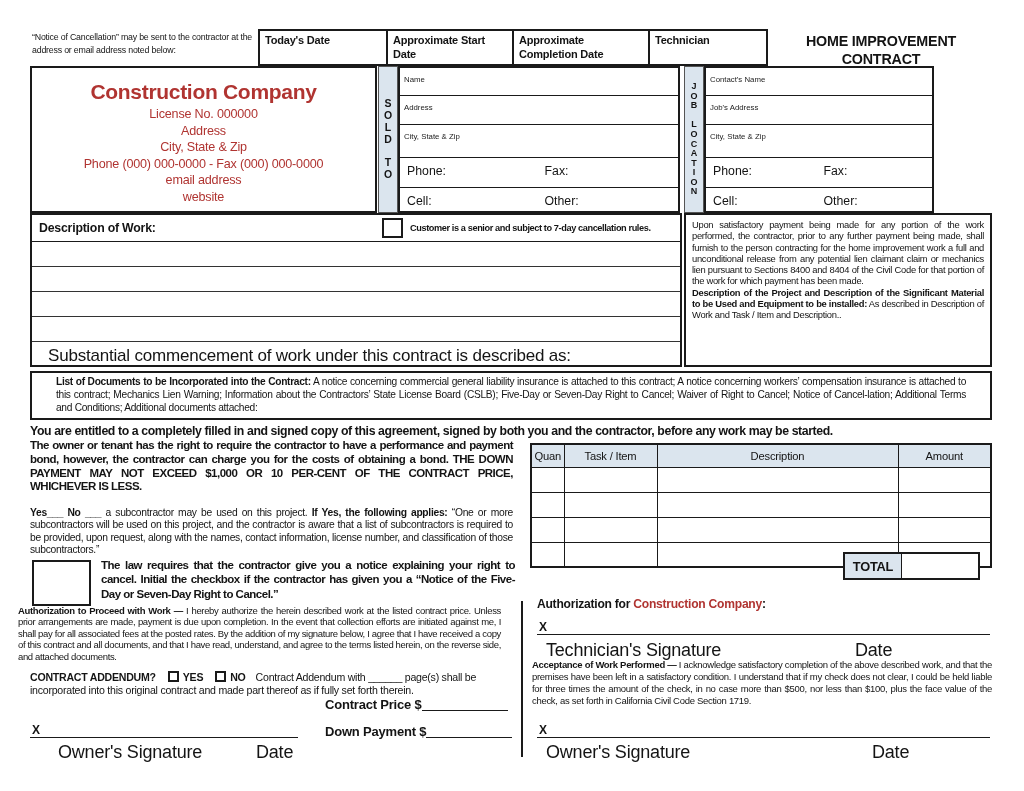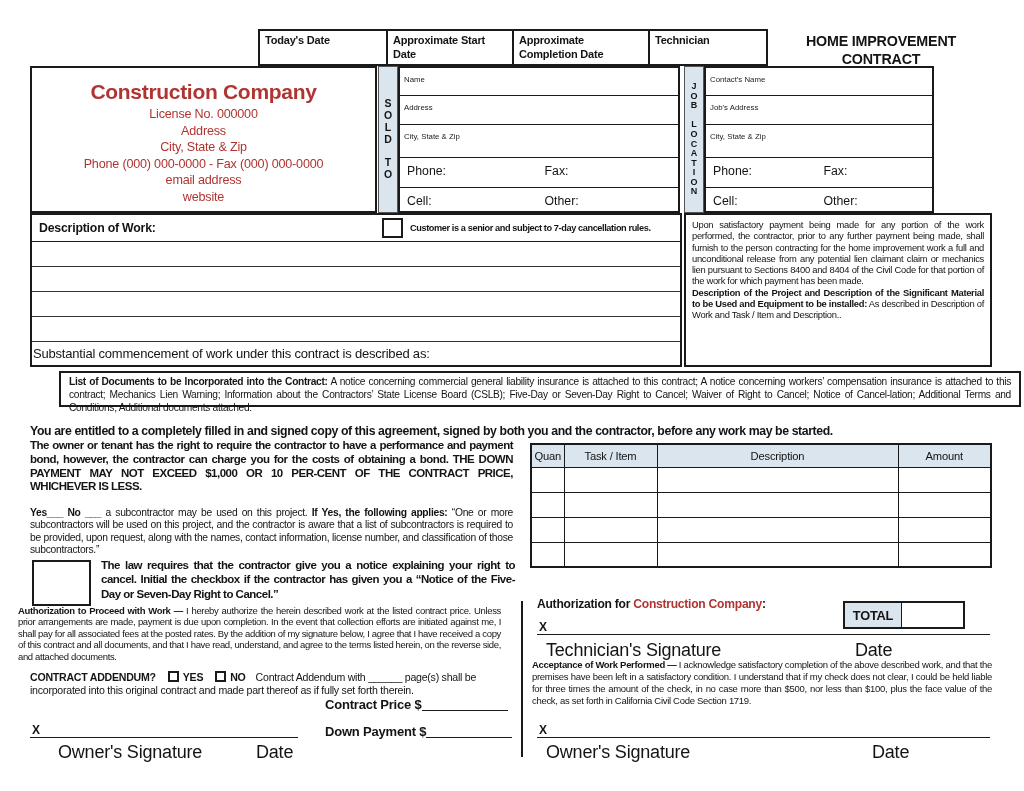--- a/index.html
+++ b/index.html
@@ -35,25 +35,25 @@
   .phone-row { font-size: 12.3px; padding: 6px 0 0 7px; }
   .pf-r { position: absolute; left: 52%; top: 6px; }
 
   
   .desc-box { left: 30px; top: 213px; width: 652px; height: 154px; border: 2px solid #1a1a1a; }
   .desc-header { position: relative; height: 27px; border-bottom: 1px solid #1a1a1a; overflow: hidden; }
   .desc-title { position: absolute; left: 7px; top: 6px; font-weight: bold; font-size: 12.3px; letter-spacing: -0.2px; }
   .senior-cb { position: absolute; left: 350px; top: 3px; width: 21px; height: 20px; border: 2px solid #1a1a1a; background: #fff; }
   .senior-text { position: absolute; left: 378px; top: 8px; font-weight: bold; font-size: 9.2px; letter-spacing: -0.4px; white-space: nowrap; }
   .desc-line { height: 25px; border-bottom: 1px solid #333; }
-  .substantial { padding: 4px 0 0 1px; font-size: 13px; letter-spacing: -0.2px; }
+  .substantial { padding: 4px 0 0 16px; font-size: 17px; letter-spacing: -0.2px; }
 
   .upon-box { left: 684px; top: 213px; width: 308px; height: 154px; border: 2px solid #1a1a1a; padding: 4px 6px; font-size: 9.4px; line-height: 1.2; text-align: justify; letter-spacing: -0.3px; }
 
-  .docs-box { left: 30px; top: 371px; width: 962px; height: 36px; border: 2px solid #1a1a1a; padding: 3px 8px; font-size: 10.2px; line-height: 1.27; letter-spacing: -0.3px; text-align: justify; margin-left: 29px; }
+  .docs-box { left: 30px; top: 371px; width: 962px; height: 49px; border: 2px solid #1a1a1a; padding: 3px 24px; font-size: 10.2px; line-height: 1.27; letter-spacing: -0.3px; text-align: justify; }
 
   .entitled { left: 30px; top: 424px; width: 962px; font-weight: bold; font-size: 12.3px; letter-spacing: -0.4px; white-space: nowrap; overflow: hidden; }
 
   
   .bond { left: 30px; top: 439px; width: 483px; font-weight: bold; font-size: 11.5px; line-height: 1.2; text-align: justify; letter-spacing: -0.5px; }
   .subc { left: 30px; top: 507px; width: 483px; font-size: 10.3px; line-height: 1.2; text-align: justify; letter-spacing: -0.3px; }
   .law-cb { left: 32px; top: 560px; width: 59px; height: 46px; border: 2px solid #1a1a1a; background: #fff; }
   .law-text { left: 101px; top: 558px; width: 414px; font-weight: bold; font-size: 11.5px; line-height: 1.25; letter-spacing: -0.5px; text-align: justify; }
   .authp { left: 18px; top: 605px; width: 483px; font-size: 9.5px; line-height: 1.2; text-align: justify; letter-spacing: -0.35px; }
   .addendum { left: 30px; top: 671px; width: 483px; font-size: 10.6px; line-height: 1.25; letter-spacing: -0.25px; }
@@ -62,31 +62,32 @@
   .blank { display: inline-block; border-bottom: 1.4px solid #1a1a1a; height: 13px; width: 86px; vertical-align: -2px; }
   .sigline { position: absolute; border-bottom: 1.5px solid #1a1a1a; display: flex; align-items: flex-end; padding-left: 2px; font-weight: bold; font-size: 12px; }
   .under-label { position: absolute; font-size: 18px; letter-spacing: -0.2px; }
   .divider { left: 521px; top: 601px; width: 2px; height: 156px; background: #1a1a1a; }
 
   
   .inv { position: absolute; left: 530px; top: 443px; width: 462px; border-collapse: collapse; table-layout: fixed; }
   .inv th { background: var(--blue, #dbe5ee); border: 1px solid #1a1a1a; font-weight: normal; font-size: 11.2px; height: 23px; letter-spacing: -0.2px; }
   .inv td { border: 1px solid #1a1a1a; height: 25px; }
   .inv { border: 2px solid #1a1a1a; }
-  .total-box { left: 843px; top: 601px; width: 122px; height: 28px; border: 2px solid #1a1a1a; display: flex; background: #fff; }
+  .total-box { left: 843px; top: 552px; width: 137px; height: 28px; border: 2px solid #1a1a1a; display: flex; background: #fff; }
   .total-label { width: 57px; background: var(--blue, #dbe5ee); border-right: 1px solid #1a1a1a; font-weight: bold; font-size: 12.8px; display: flex; align-items: center; justify-content: center; letter-spacing: -0.2px; }
   .total-amount { flex: 1; }
   .auth-for { left: 537px; top: 597px; font-size: 12.1px; font-weight: bold; letter-spacing: -0.25px; }
   .acceptance { left: 532px; top: 659px; width: 460px; font-size: 9.5px; line-height: 1.25; text-align: justify; letter-spacing: -0.3px; }
 </style>
 </head>
 <body>
 
 <div class="page">
 
+  <div class="abs notice">“Notice of Cancellation” may be sent to the contractor at the address or email address noted below:</div>
   <div class="abs top-boxes">
     <div class="top-box" style="width:126px"><span>Today's Date</span></div>
     <div class="top-box" style="width:126px"><span>Approximate Start Date</span></div>
     <div class="top-box" style="width:136px"><span>Approximate Completion Date</span></div>
     <div class="top-box" style="width:112px"><span>Technician</span></div>
   </div>
   <div class="abs hic-title">HOME IMPROVEMENT CONTRACT</div>
 
   <div class="abs company-box">
     <div class="company-name">Construction Company</div>

